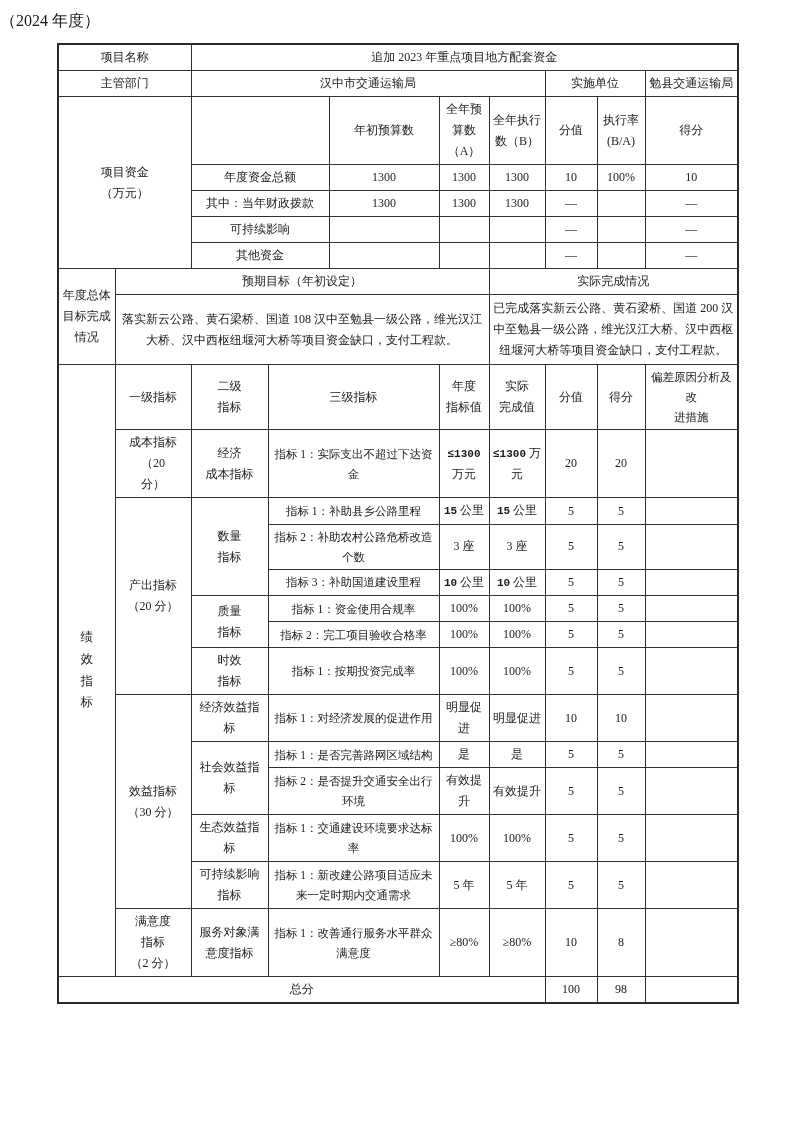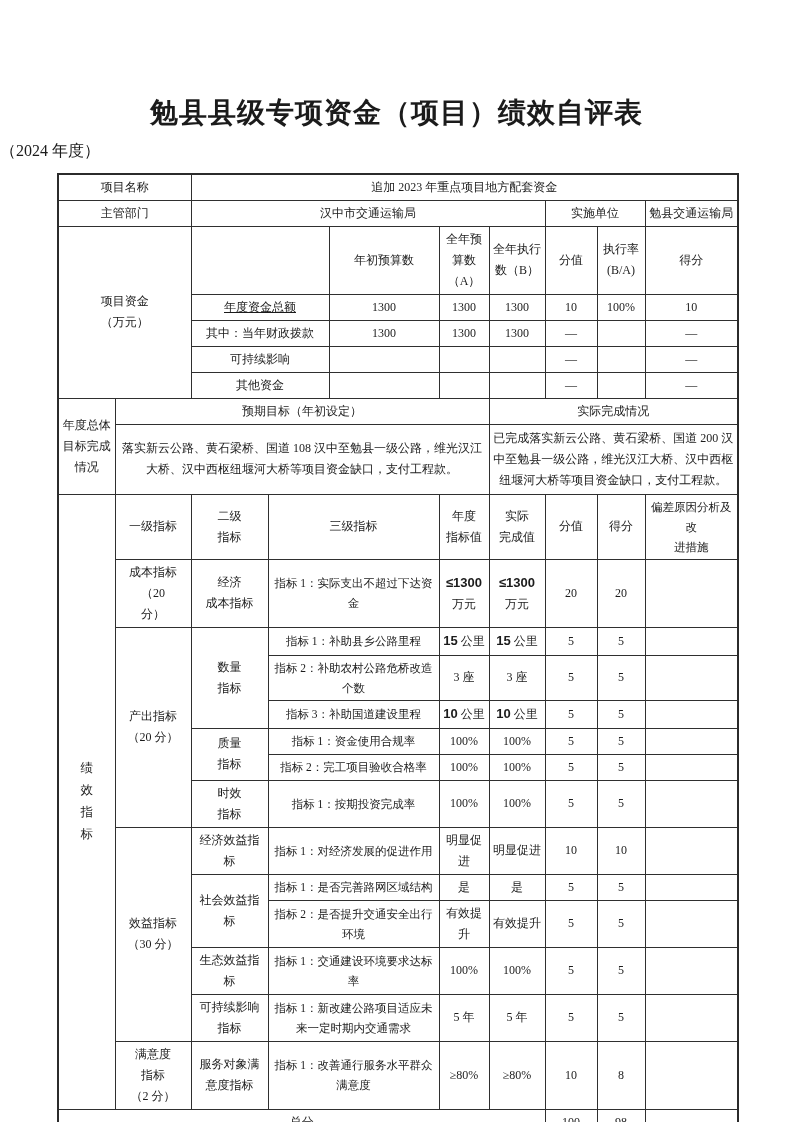--- a/index.html
+++ b/index.html
@@ -19,34 +19,33 @@
     border:2px solid #2b2b2b;font-size:12px;
   }
   table.eval td{
     border:1px solid #2f2f2f;text-align:center;vertical-align:middle;
     padding:2px 3px;line-height:1.75;overflow:hidden;
   }
   .pre{white-space:pre-line;}
   td.goal-text{text-align:left;padding:6px 10px;line-height:2.05;font-size:12px;}
   td.l3{text-align:left;padding-left:7px;padding-right:2px;line-height:1.9;font-size:11.5px;}
   td.dev-h{font-size:11.5px;padding-left:1px;padding-right:1px;margin-left:48px;}
-  .nb{font-family:Liberation Sans, sans-serif;font-weight:700;font-size:13px;}
+  .nb{font-family:Liberation Mono, monospace;font-weight:700;font-size:11px;}
   td.bb2{border-bottom-width:2px;}
   td.bt2{border-top-width:2px;}
   td.vlabel{line-height:2.35;font-size:12.5px;letter-spacing:0;}
   td.ind1{text-align:left;padding-left:16px;}
   td.ind2{text-align:left;padding-left:42px;}
-  td.fl{text-align:left;padding-left:6px;text-decoration:underline;}
+  td.fl{text-align:left;padding-left:6px;}
 </style>
 </head>
 <body>
 
 <div class="page">
 
-  <div class="doc-title">勉县县级专项资金（项目）绩效自评表</div>
   <div class="doc-subtitle">（2024 年度）</div>
 
   <table class="eval">
     <colgroup>
       <col style="width:57px">
         <col style="width:76px">
         <col style="width:77px">
       <col style="width:61px">
         <col style="width:110px">
         <col style="width:50px">

